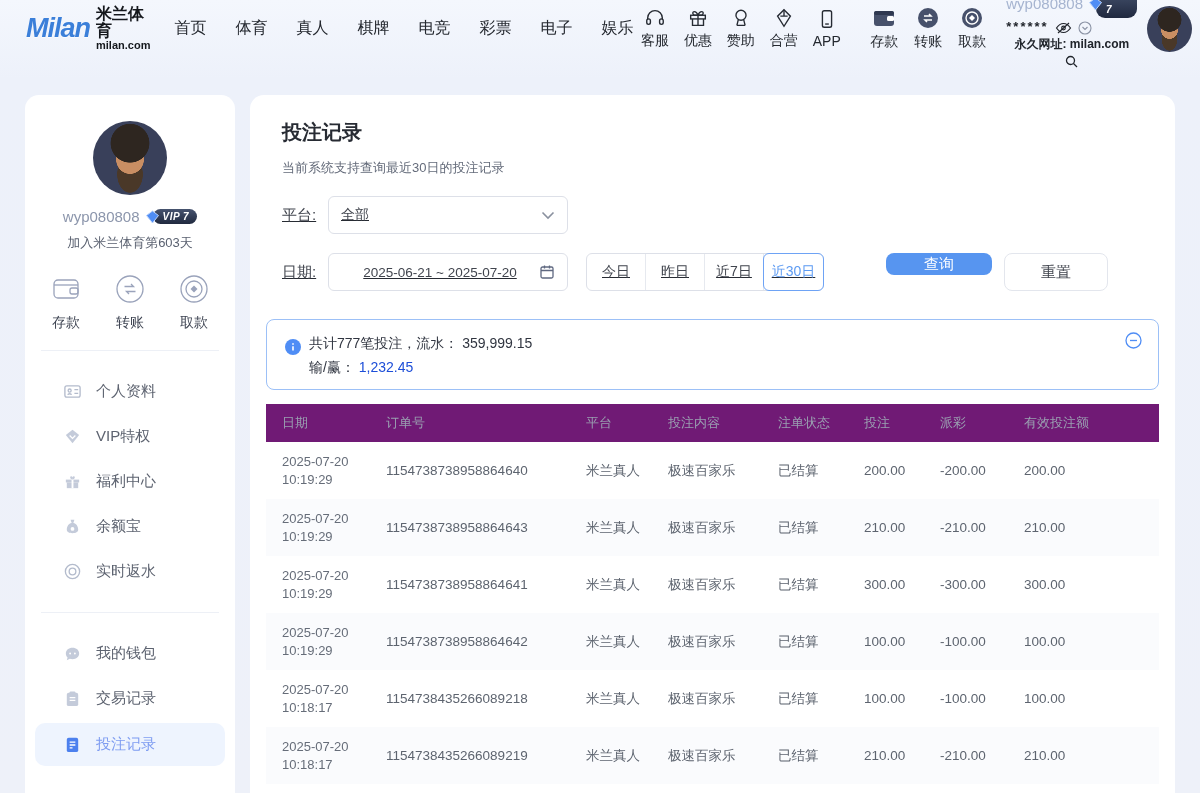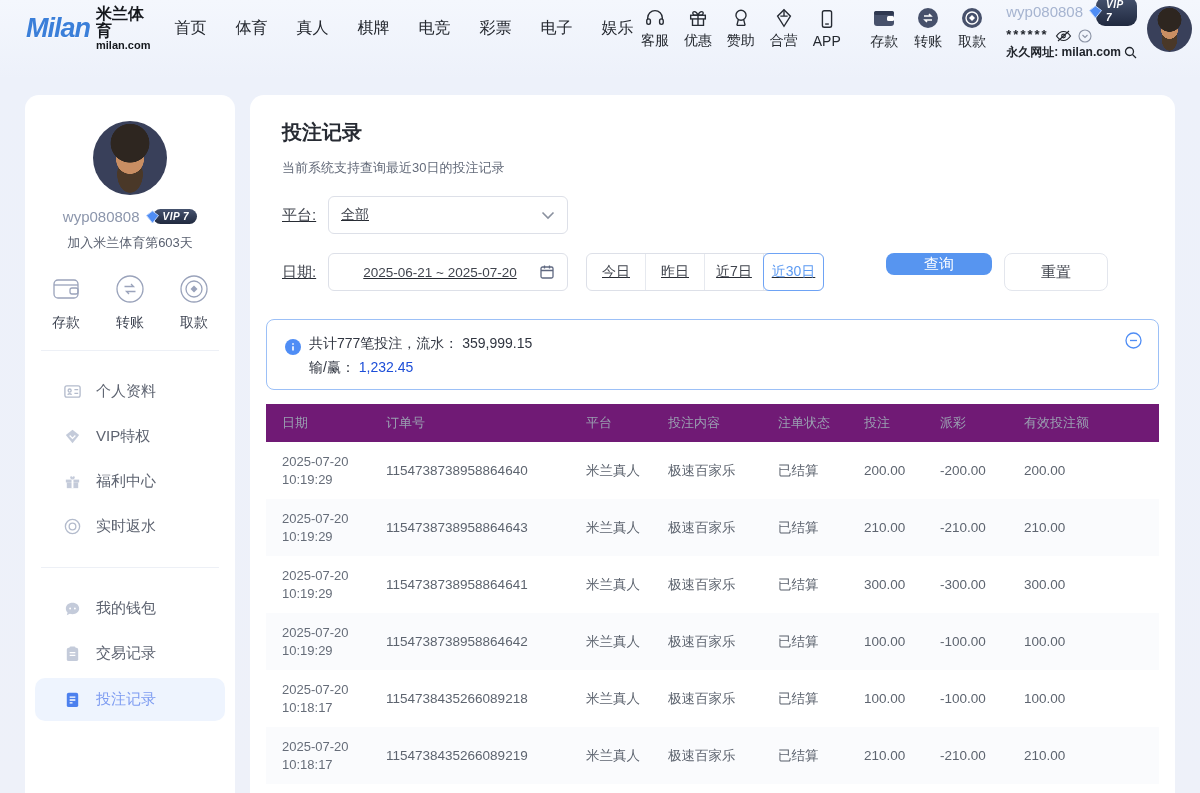--- a/index.html
+++ b/index.html
@@ -28,21 +28,21 @@
   .dark-group { display:flex; margin-left:14px; }
   .dark-item svg { stroke:none; }
   .userblock { margin-left:12px; line-height:1.25; }
   .userline1 { display:flex; align-items:center; gap:5px; }
   .uname { font-size:15px; color:#a6b4d0; }
   .vip-badge { display:inline-flex; align-items:center; cursor:pointer; }
   .vip-pill { background:linear-gradient(180deg,#46536f,#20293f); color:#fff; font-size:10px;
     font-weight:700; font-style:italic; padding:2px 8px 2px 10px; border-radius:9px; margin-left:-7px; letter-spacing:.5px;}
   .userline2 { display:flex; align-items:center; gap:6px; margin:1px 0; }
   .stars { font-size:13px; font-weight:700; color:#20242b; letter-spacing:2px; }
-  .userline3 { display:flex; align-items:center; gap:3px; font-size:12px; font-weight:600; color:#20242b; }
+  .userline3 { display:flex; align-items:center; gap:3px; font-size:12px; font-weight:600; color:#20242b;flex-direction:column; }
   .avatar-hd { width:46px; height:46px; border-radius:50%; margin-left:10px; overflow:hidden; cursor:pointer; }
 
   
   .avatar-ph { width:100%; height:100%;
     background:
       radial-gradient(circle at 50% 30%, #2e2620 0 30%, transparent 31%),
       radial-gradient(ellipse at 50% 52%, #c98e63 0 26%, transparent 27%),
       radial-gradient(ellipse at 50% 72%, #4a3828 0 24%, transparent 25%),
       radial-gradient(circle at 50% 50%, #39405a 0 100%);
   }
@@ -328,20 +328,29 @@
           <rect x="4" y="11" width="12" height="6" fill="#c4cbda" stroke="none"></rect>
           <rect x="9" y="6" width="2" height="11" fill="#fff" stroke="none"></rect>
           <path d="M10 8C8 8 6.5 5 8.5 4.5S10 8 10 8zm0 0c2 0 3.5-3 1.5-3.5S10 8 10 8z" fill="#c4cbda" stroke="none"></path>
         </svg>
     </span>
     <span class="lbl">福利中心</span>
   </div>
   <div class="menu-item">
     <span>
       <svg width="19" height="19" viewBox="0 0 20 20">
+          <path d="M8 3h4l-1 3h-2zM10 6c4 0 6 4 6 7.5 0 2.5-2.5 3.5-6 3.5s-6-1-6-3.5C4 10 6 6 10 6z" fill="#c4cbda" stroke="none"></path>
+          <circle cx="10" cy="12.5" r="2" fill="#fff" stroke="none"></circle>
+        </svg>
+    </span>
+    <span class="lbl">余额宝</span>
+  </div>
+  <div class="menu-item">
+    <span>
+      <svg width="19" height="19" viewBox="0 0 20 20">
           <circle cx="10" cy="10" r="7.5"></circle>
           <circle cx="10" cy="10" r="3.5"></circle>
         </svg>
     </span>
     <span class="lbl">实时返水</span>
   </div>
 
   <div class="side-divider"></div>
 
   <div class="menu-item">

